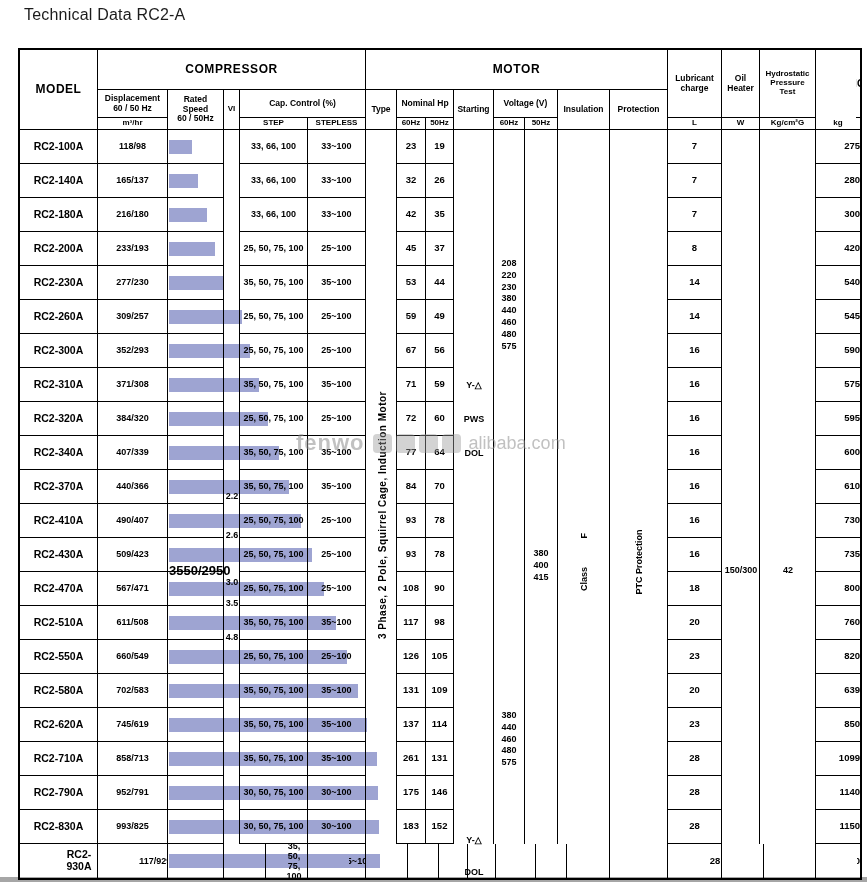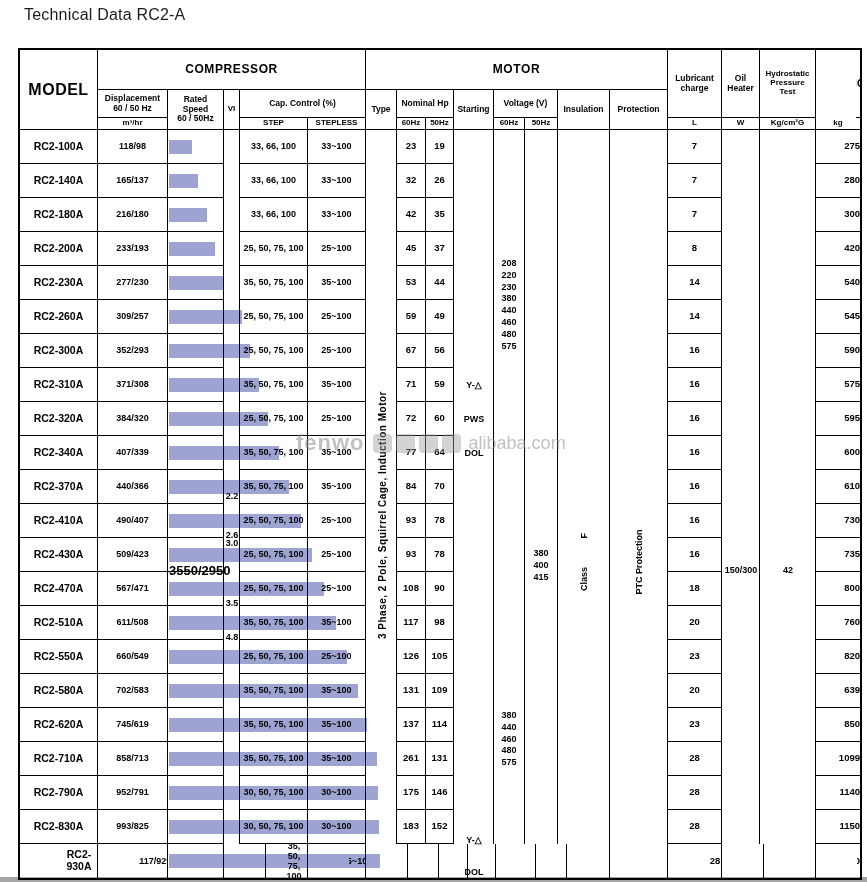--- a/index.html
+++ b/index.html
@@ -23,21 +23,21 @@
         text-align:center;white-space:pre-line;overflow:hidden;line-height:1.12;}
   .rc{border-right:none;}
   .nv{border-bottom:none;}
   .lr{border-bottom:none;margin-left:41px;}
   .r2{grid-row:span 2;}
   .r3{grid-row:span 3;}
   .c2{grid-column:span 2;}
   .c5{grid-column:span 5;}
   .c8{grid-column:span 8;}
 
-  .h-model{font-size:16px;letter-spacing:.5px;}
+  .h-model{font-size:12px;letter-spacing:.5px;}
   .h-group{font-size:12px;letter-spacing:.6px;}
   .h-mid{font-size:8.5px;}
   .h-small{font-size:8px;}
   .h-weight{font-size:10px;margin-left:40px;}
   .h-unit{font-size:8px;}
 
   .c-model{font-size:10.5px;}
   .c-disp{font-size:9px;}
   .c-step,.c-stepless{font-size:9px;}
   .c-hp{font-size:9.5px;}
@@ -546,21 +546,21 @@
       <span class="wm-cjk">
           <span></span>
           <span></span>
           <span></span>
           <span></span>
         </span>
       <span class="wm-site">alibaba.com</span>
     </div>
   <div class="fl fs9" style="left: 232px; top: 496px;">2.2</div>
       <div class="fl fs9" style="left: 232px; top: 535px;">2.6</div>
-      <div class="fl fs9" style="left: 232px; top: 543px;">3.0</div>
+      <div class="fl fs9" style="left: 232px; top: 582px;">3.0</div>
       <div class="fl fs9" style="left: 232px; top: 603px;">3.5</div>
       <div class="fl fs9" style="left: 232px; top: 637px;">4.8</div>
       <div class="fl fs9" style="left: 474px; top: 385px;">Y-△</div>
       <div class="fl fs9" style="left: 474px; top: 419px;">PWS</div>
       <div class="fl fs9" style="left: 474px; top: 453px;">DOL</div>
       <div class="fl fs9" style="left: 474px; top: 840px;">Y-△</div>
       <div class="fl fs9" style="left: 474px; top: 872px;">DOL</div>
       <div class="vblock" style="left: 509px; top: 258px;">208
 220
 230

